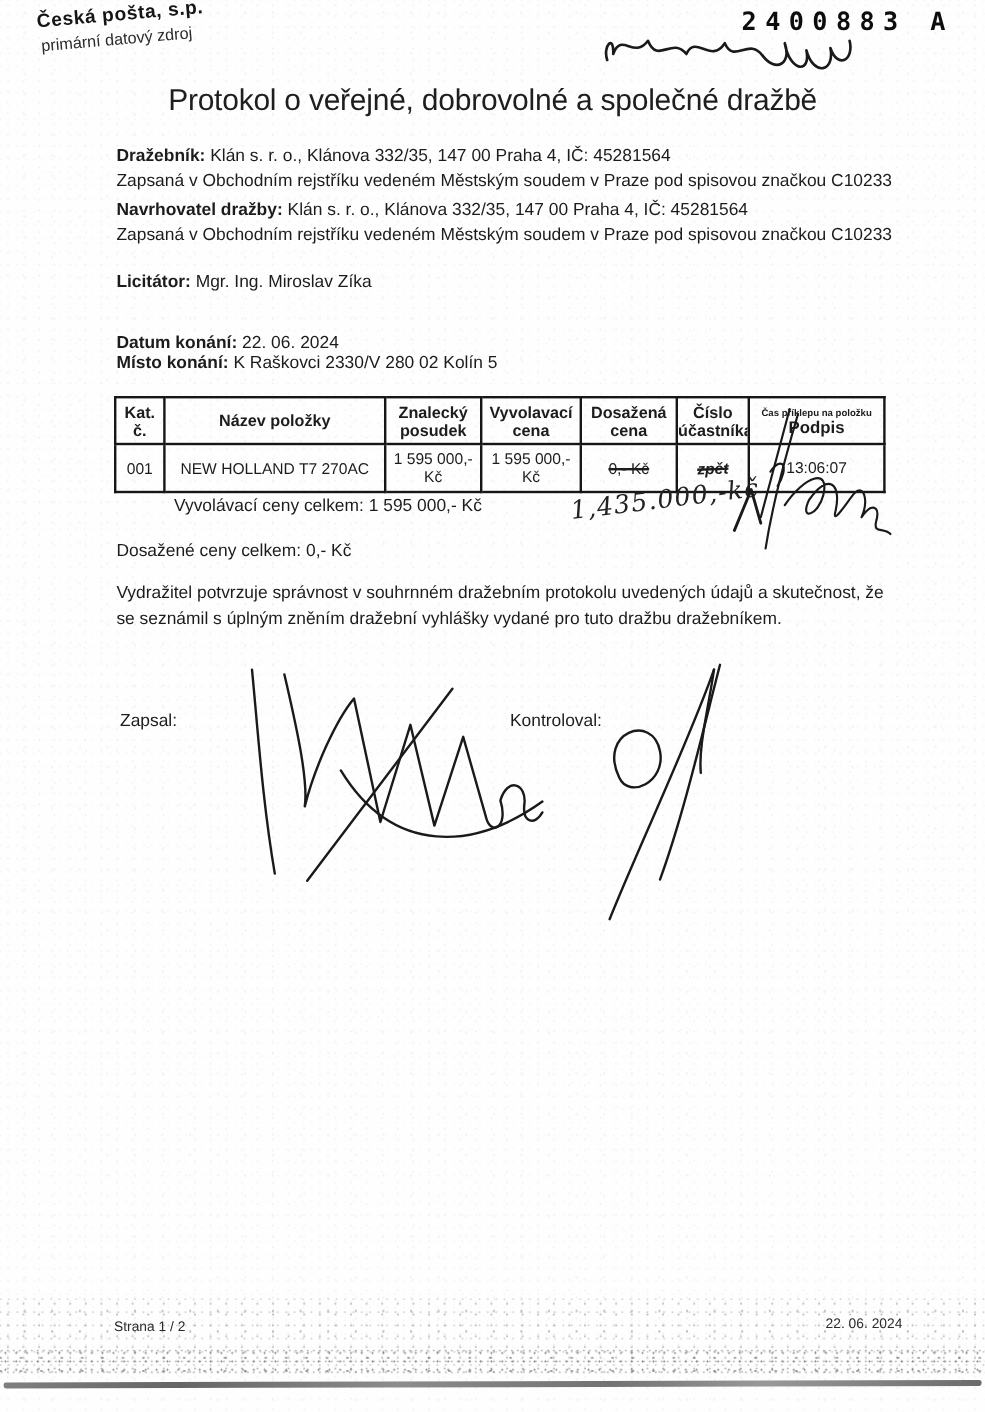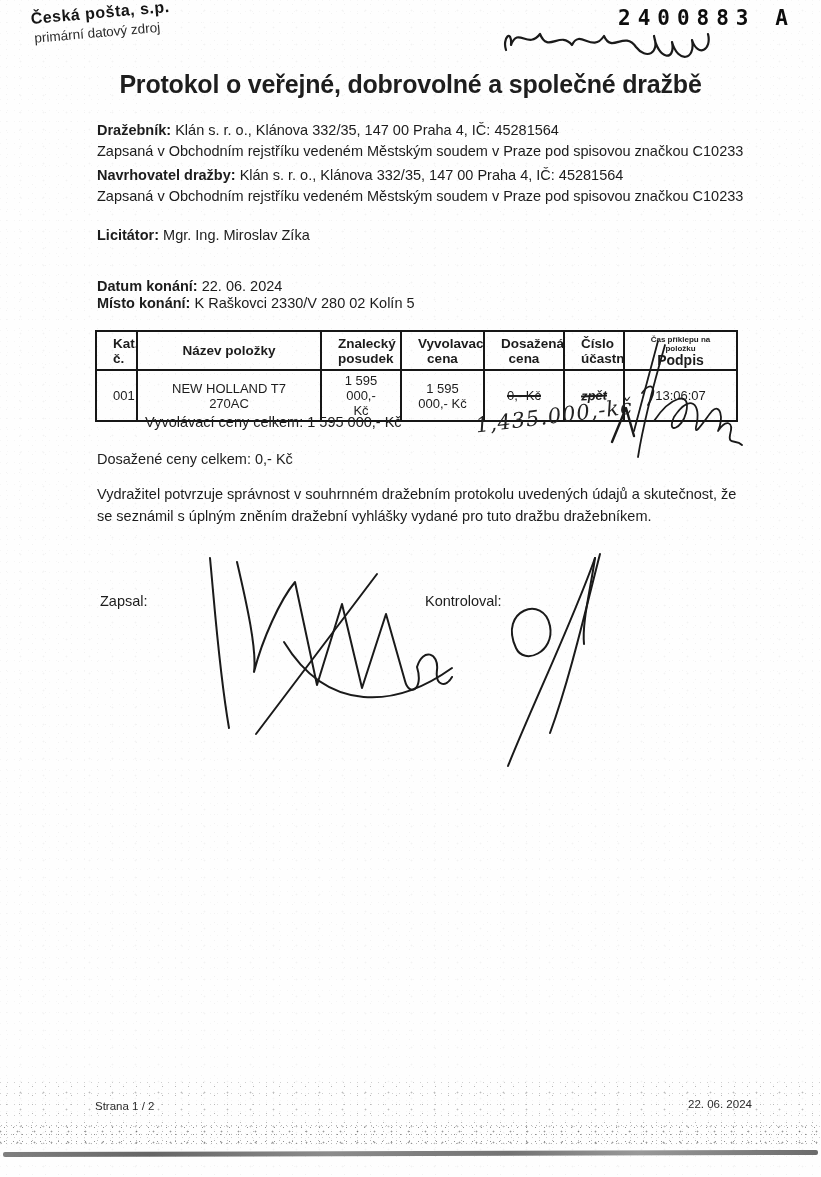--- a/index.html
+++ b/index.html
@@ -23,40 +23,40 @@
   .stamp{
     position:absolute;left:618px;top:6px;
     font-family:"DejaVu Sans Mono", monospace;
     font-weight:bold;font-size:21px;letter-spacing:7px;color:#0d0d0d;
     white-space:nowrap;
   }
   .scribble-top{position:absolute;left:500px;top:18px;}
   
   .title{
     position:absolute;left:0;top:70px;width:100%;
-    text-align:center;font-size:25px;font-weight:700;color:#1e1e1e;
+    text-align:center;font-size:25px;font-weight:400;color:#1e1e1e;
     letter-spacing:-.2px;
   }
   
   .info{position:absolute;left:97px;width:656px;font-size:14.5px;line-height:21px;}
   .info b{font-weight:bold;}
   .f-drazebnik{top:120px;}
   .f-navrhovatel{top:165px;}
   .f-licitator{top:225px;}
   .f-datum{top:259px;margin-top:17px;}
   .f-misto{top:293px;}
   
   .auction-table{
     position:absolute;left:95px;top:330px;
     border-collapse:collapse;table-layout:fixed;width:641px;
     font-size:13.5px;
   }
   .auction-table th,.auction-table td{
     border:2px solid #161616;
-    padding:2px 16px;vertical-align:middle;text-align:center;
+    padding:2px 0;vertical-align:middle;text-align:center;
     overflow:hidden;
   }
   .auction-table th{font-weight:bold;line-height:15px;height:33px;}
   .auction-table td{height:34px;font-size:13px;}
   .th-small{display:block;font-size:8px;font-weight:bold;line-height:9px;margin-top:1px;}
   .th-podpis{display:block;font-size:14px;font-weight:bold;line-height:14px;}
   .cell-left{text-align:left;}
   .struck{text-decoration:line-through;text-decoration-thickness:2px;}
   .hand-word{font-style:italic;font-weight:bold;transform:rotate(-2deg);display:inline-block;}
   .cell-cas{vertical-align:top;font-size:9px;line-height:10px;padding-top:1px;}

